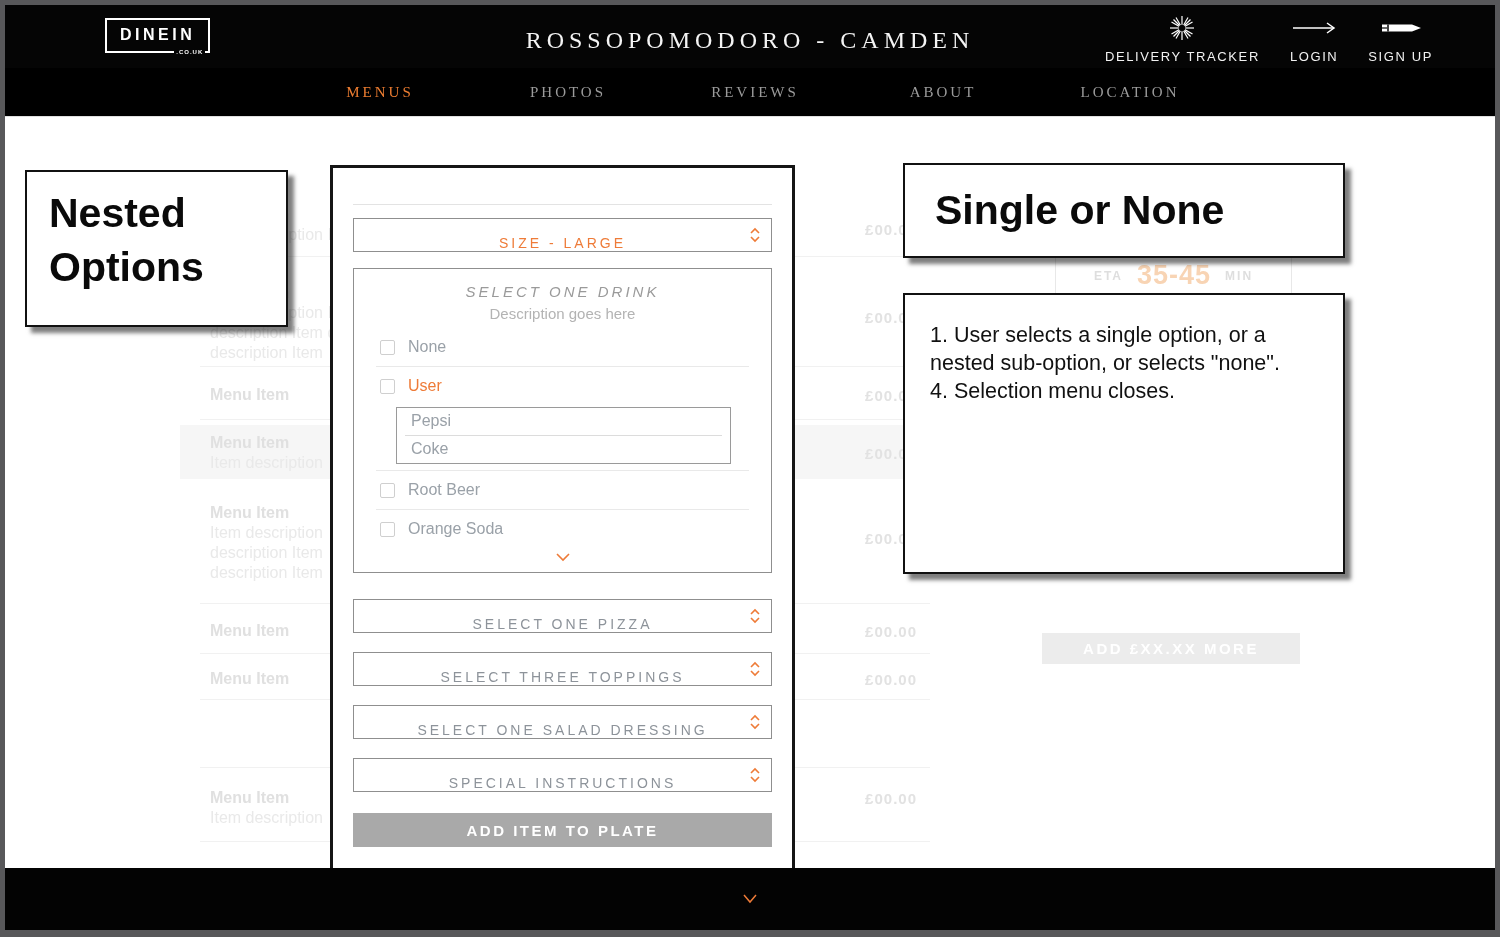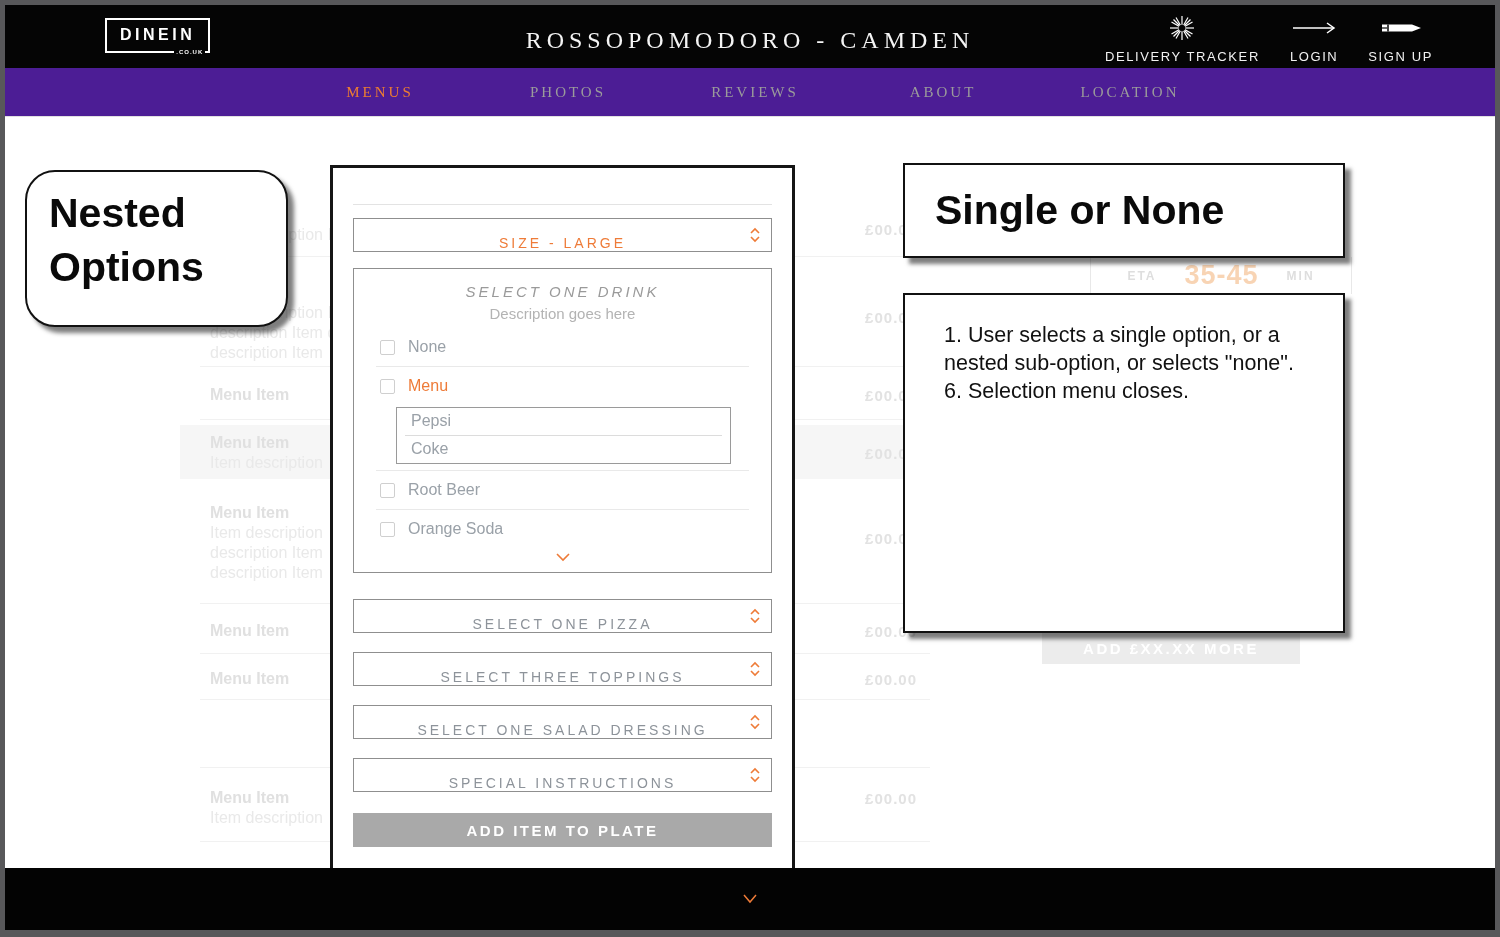--- a/index.html
+++ b/index.html
@@ -16,37 +16,37 @@
   .logo-suffix { position:absolute; right:3px; bottom:-4px; font-size:6px; letter-spacing:1px;
                  background:#050505; padding:0 2px; font-weight:bold; }
   .site-title { position:absolute; left:0; right:0; top:22px; text-align:center; color:#f4f4f4;
                 font-family:"Liberation Serif", serif; font-size:24px; letter-spacing:5px; }
   .top-actions { position:absolute; right:62px; top:10px; display:flex; align-items:flex-end; gap:30px; }
   .top-action { display:flex; flex-direction:column; align-items:center; gap:8px; cursor:pointer; }
   .top-action .lbl { color:#f2f2f2; font-size:13px; letter-spacing:1.6px; white-space:nowrap; }
   .icon-slot { height:26px; display:flex; align-items:center; }
 
   
-  .navbar { position:absolute; left:5px; top:68px; width:1490px; height:49px; background:#4c1d95;
+  .navbar { position:absolute; left:5px; top:68px; width:1490px; height:49px; background:#000000;
             border-bottom:1px solid #e0e0e0;text-align:right; }
   .nav-tab { position:absolute; top:16px; transform:translateX(-50%); font-family:"Liberation Serif", serif;
              font-size:15px; letter-spacing:3px; color:#9b9b9b; cursor:pointer; }
   .nav-tab.active { color:#ED7D31; }
 
   
   .bg-layer { position:absolute; left:5px; top:117px; width:1490px; height:751px; background:#fff; }
   .hl-band { position:absolute; left:175px; top:308px; width:750px; height:54px; background:#f6f6f6; }
   .m-div { position:absolute; left:195px; width:730px; height:1px; background:#f1f1f1; }
   .m-row { position:absolute; left:205px; width:707px; }
   .m-row .ttl { font-size:16px; font-weight:bold; color:#e0e0e0; line-height:20px; }
   .m-row .dsc { font-size:16px; color:#e9e9e9; line-height:20px; }
   .m-price { position:absolute; right:0; font-size:15px; font-weight:bold; color:#e2e2e2; letter-spacing:1px; }
 
-  .eta-box { position:absolute; left:1050px; top:140px; width:262px; height:37px; border-left:1px solid #e8e8e8;
-             border-right:1px solid #e8e8e8; display:flex; align-items:center; justify-content:center; gap:28px;margin-left:35px; }
+  .eta-box { position:absolute; left:1050px; top:140px; width:237px; height:37px; border-left:1px solid #e8e8e8;
+             border-right:1px solid #e8e8e8; display:flex; align-items:center; justify-content:center; gap:14px; }
   .eta-side { font-size:12px; letter-spacing:2px; color:#dedede; font-weight:bold; }
   .eta-val  { font-size:27px; font-weight:bold; color:#f8d4b4; letter-spacing:1px; }
   .addmore-btn { position:absolute; left:1037px; top:516px; width:258px; height:31px; background:#ececec;
                  color:#ffffff; font-size:15px; font-weight:bold; letter-spacing:2.5px;
                  display:flex; align-items:center; justify-content:center; }
 
   
   .modal { position:absolute; left:330px; top:165px; width:465px; height:721px; background:#fff;
            border:3px solid #151515; z-index:10; padding:20px 20px 0 20px; }
   .mi-head { display:flex; justify-content:space-between; }
@@ -77,23 +77,23 @@
   .dp-expand { text-align:center; padding:6px 0 4px 0; cursor:pointer; line-height:0; }
 
   .sel-stack { margin-top:19px; }
   .submit-btn { margin-top:21px; height:34px; background:#a9a9a9; color:#fff; font-size:15px; font-weight:bold;
                 letter-spacing:2.5px; display:flex; align-items:center; justify-content:center; cursor:pointer; }
 
   
   .anno { position:absolute; background:#fff; border:2px solid #111; z-index:20;
           box-shadow:6px 6px 4px rgba(20,20,20,0.55); }
   .anno-big { font-size:41px; font-weight:bold; color:#0a0a0a; line-height:1.32; }
-  .anno-nested { left:25px; top:170px; width:263px; height:157px; padding:14px 0 0 22px;border-radius:30px; }
+  .anno-nested { left:25px; top:170px; width:263px; height:157px; padding:14px 0 0 22px; }
   .anno-single { left:903px; top:163px; width:442px; height:95px; display:flex; align-items:center; padding-left:30px; }
-  .anno-steps { left:903px; top:293px; width:442px; height:340px; padding:26px 39px; }
+  .anno-steps { left:903px; top:293px; width:442px; height:281px; padding:26px 25px; }
   .anno-steps p { font-size:21.5px; color:#111; line-height:28px; }
 
   
   .footbar { position:absolute; left:5px; top:868px; width:1490px; height:62px; background:#030303; z-index:40;
              display:flex; align-items:center; justify-content:center; }
 </style>
 </head>
 <body>
 
 <div class="frame">
@@ -245,21 +245,21 @@
       <div class="dp-sub">Description goes here</div>
 
       <div class="opt-row" style="margin-top:8px">
         <span class="cbx"></span>
         <span class="olbl">None</span>
       </div>
       <div class="opt-div"></div>
 
       <div class="opt-row accent">
         <span class="cbx"></span>
-        <span class="olbl">Menu</span>
+        <span class="olbl">User</span>
       </div>
       <div class="nest-box">
         <div class="nest-item">Pepsi</div>
         <div class="nest-div"></div>
         <div class="nest-item">Coke</div>
       </div>
       <div class="opt-div"></div>
 
       <div class="opt-row">
         <span class="cbx"></span>
@@ -328,21 +328,21 @@
   </div>
 
   <div class="anno anno-nested">
     <div class="anno-big">Nested Options</div>
   </div>
   <div class="anno anno-single">
     <div class="anno-big">Single or None</div>
   </div>
   <div class="anno anno-steps">
     <p>1. User selects a single option, or a nested sub-option, or selects "none".</p>
-    <p>6. Selection menu closes.</p>
+    <p>4. Selection menu closes.</p>
   </div>
 
   <div class="footbar">
     <span style="line-height:0;cursor:pointer;">
       <svg width="16" height="12" viewBox="0 0 16 12">
           <polyline points="2,2 8,9 14,2" stroke="#EE7B38" stroke-width="1.5" fill="none"></polyline>
         </svg>
     </span>
   </div>
 </div>

